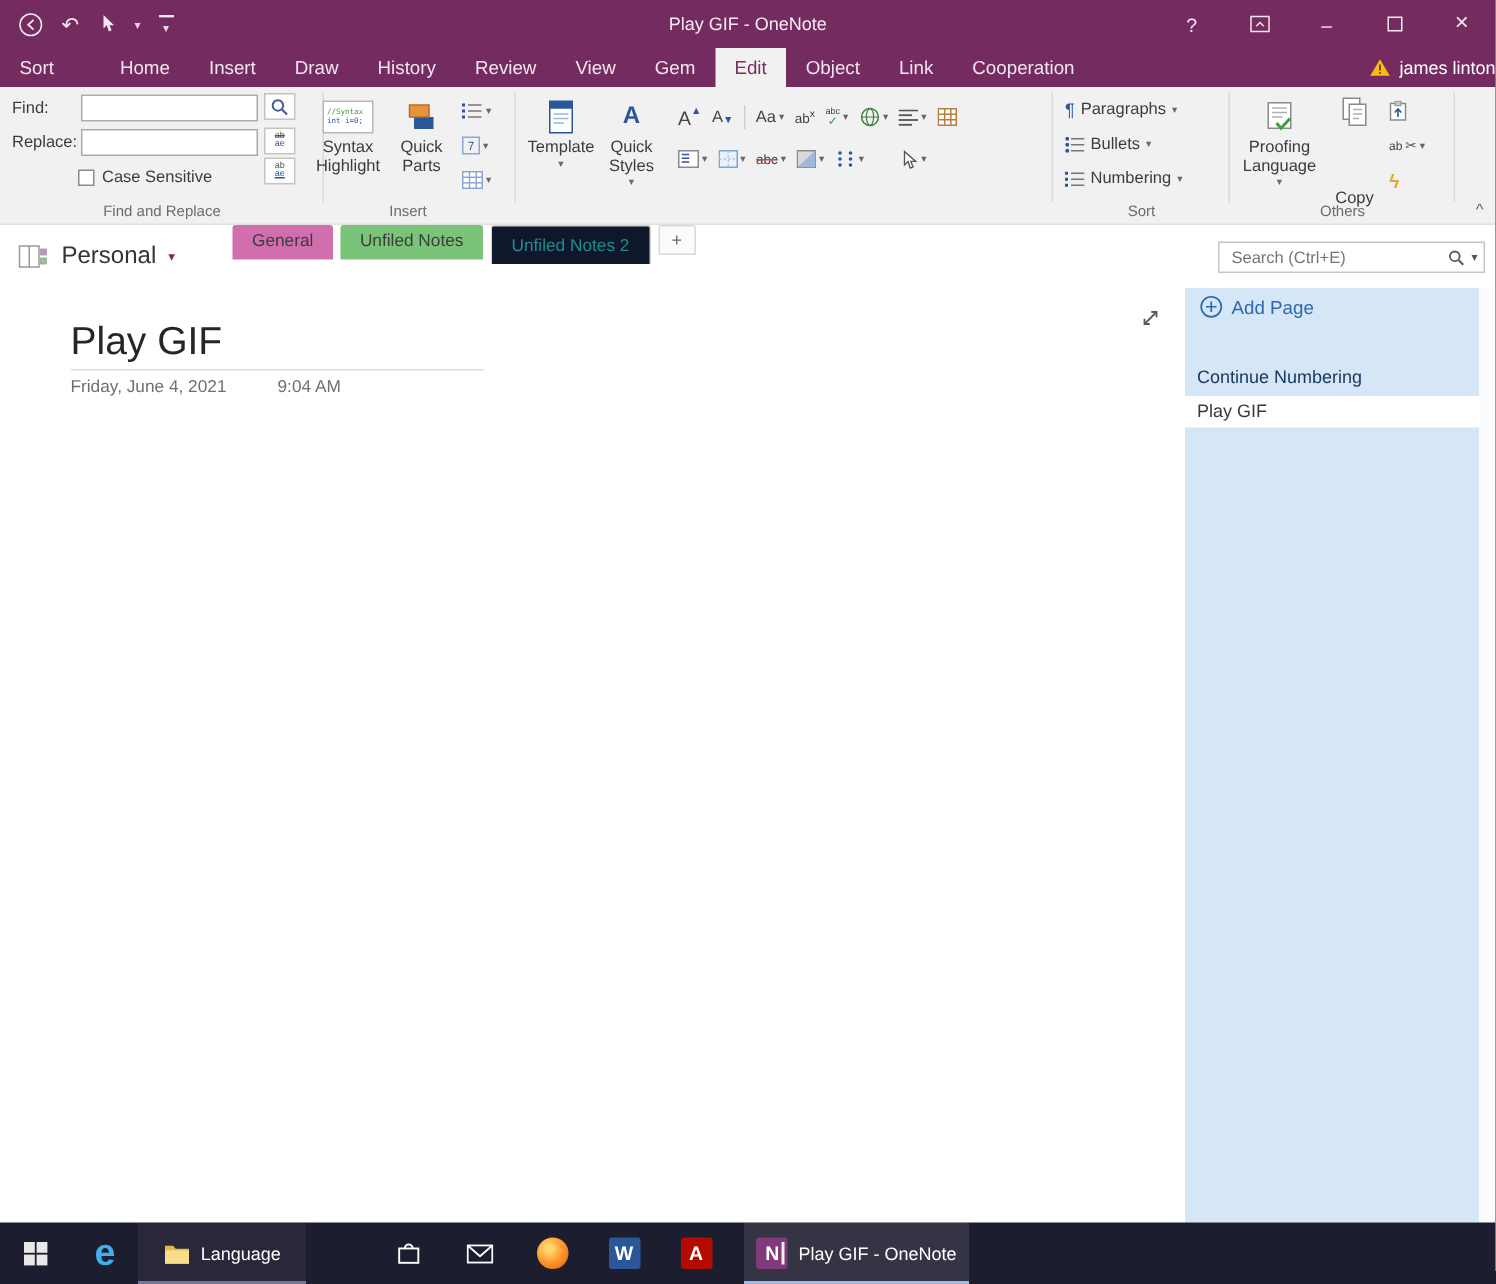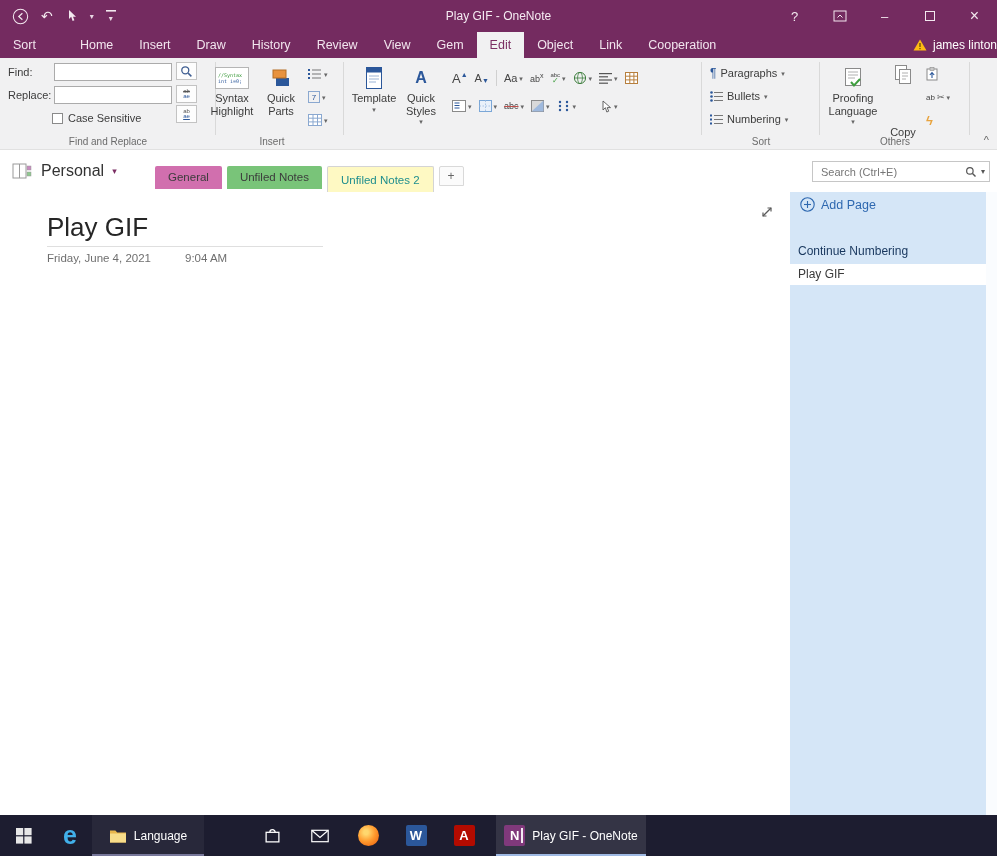--- a/index.html
+++ b/index.html
@@ -79,22 +79,22 @@
 
   
   .sectionbar{position:absolute;left:0;top:150px;width:997px;height:42px;background:#fff;}
   .nbwrap{position:absolute;left:12px;top:0;height:42px;display:flex;align-items:center;gap:8px;}
   .nbname{font-size:16px;color:#333;}
   .nb-dd{font-size:9px;color:var(--accent,#7b2e63);}
   .sectabs{position:absolute;left:155px;bottom:0;display:flex;gap:5px;}
   .sectab{height:23px;line-height:23px;padding:0 13px;font-size:11.5px;border-radius:2px 2px 0 0;margin-bottom:2px;color:#3c3c3c;cursor:default;}
   .sectab.pink{background:var(--section-pink,#d16fae);}
   .sectab.green{background:var(--section-green,#79c479);}
-  .sectab.active{background:#fef9c3;border:1px solid #d4d4d4;border-bottom:none;height:26px;line-height:26px;
-    color:var(--section-active-text,#1f8e8e);margin-bottom:0;}
+  .sectab.active{background:#0f172a;border:1px solid #d4d4d4;border-bottom:none;height:26px;line-height:26px;
+    color:var(--section-active-text,#1f8e8e);margin-bottom:16px;}
   .sectab.plus{background:#fbfbfb;border:1px solid #d9d9d9;height:20px;line-height:18px;padding:0 8px;color:#666;margin-bottom:3px;font-size:12px;}
   .searchbox{position:absolute;right:7px;top:11px;width:178px;height:21px;border:1px solid #c6c6c6;background:#fff;
     display:flex;align-items:center;padding:0 4px 0 6px;gap:4px;}
   .searchbox input{flex:1;border:none;outline:none;font-size:11px;color:#444;min-width:0;font-family:inherit;}
   .searchbox input::placeholder{color:#767676;}
   .search-dd{font-size:8px;color:#555;}
 
   
   .content{position:absolute;left:0;top:192px;width:790px;height:623px;background:#fff;}
   .expandbtn{position:absolute;right:16px;top:13px;}

